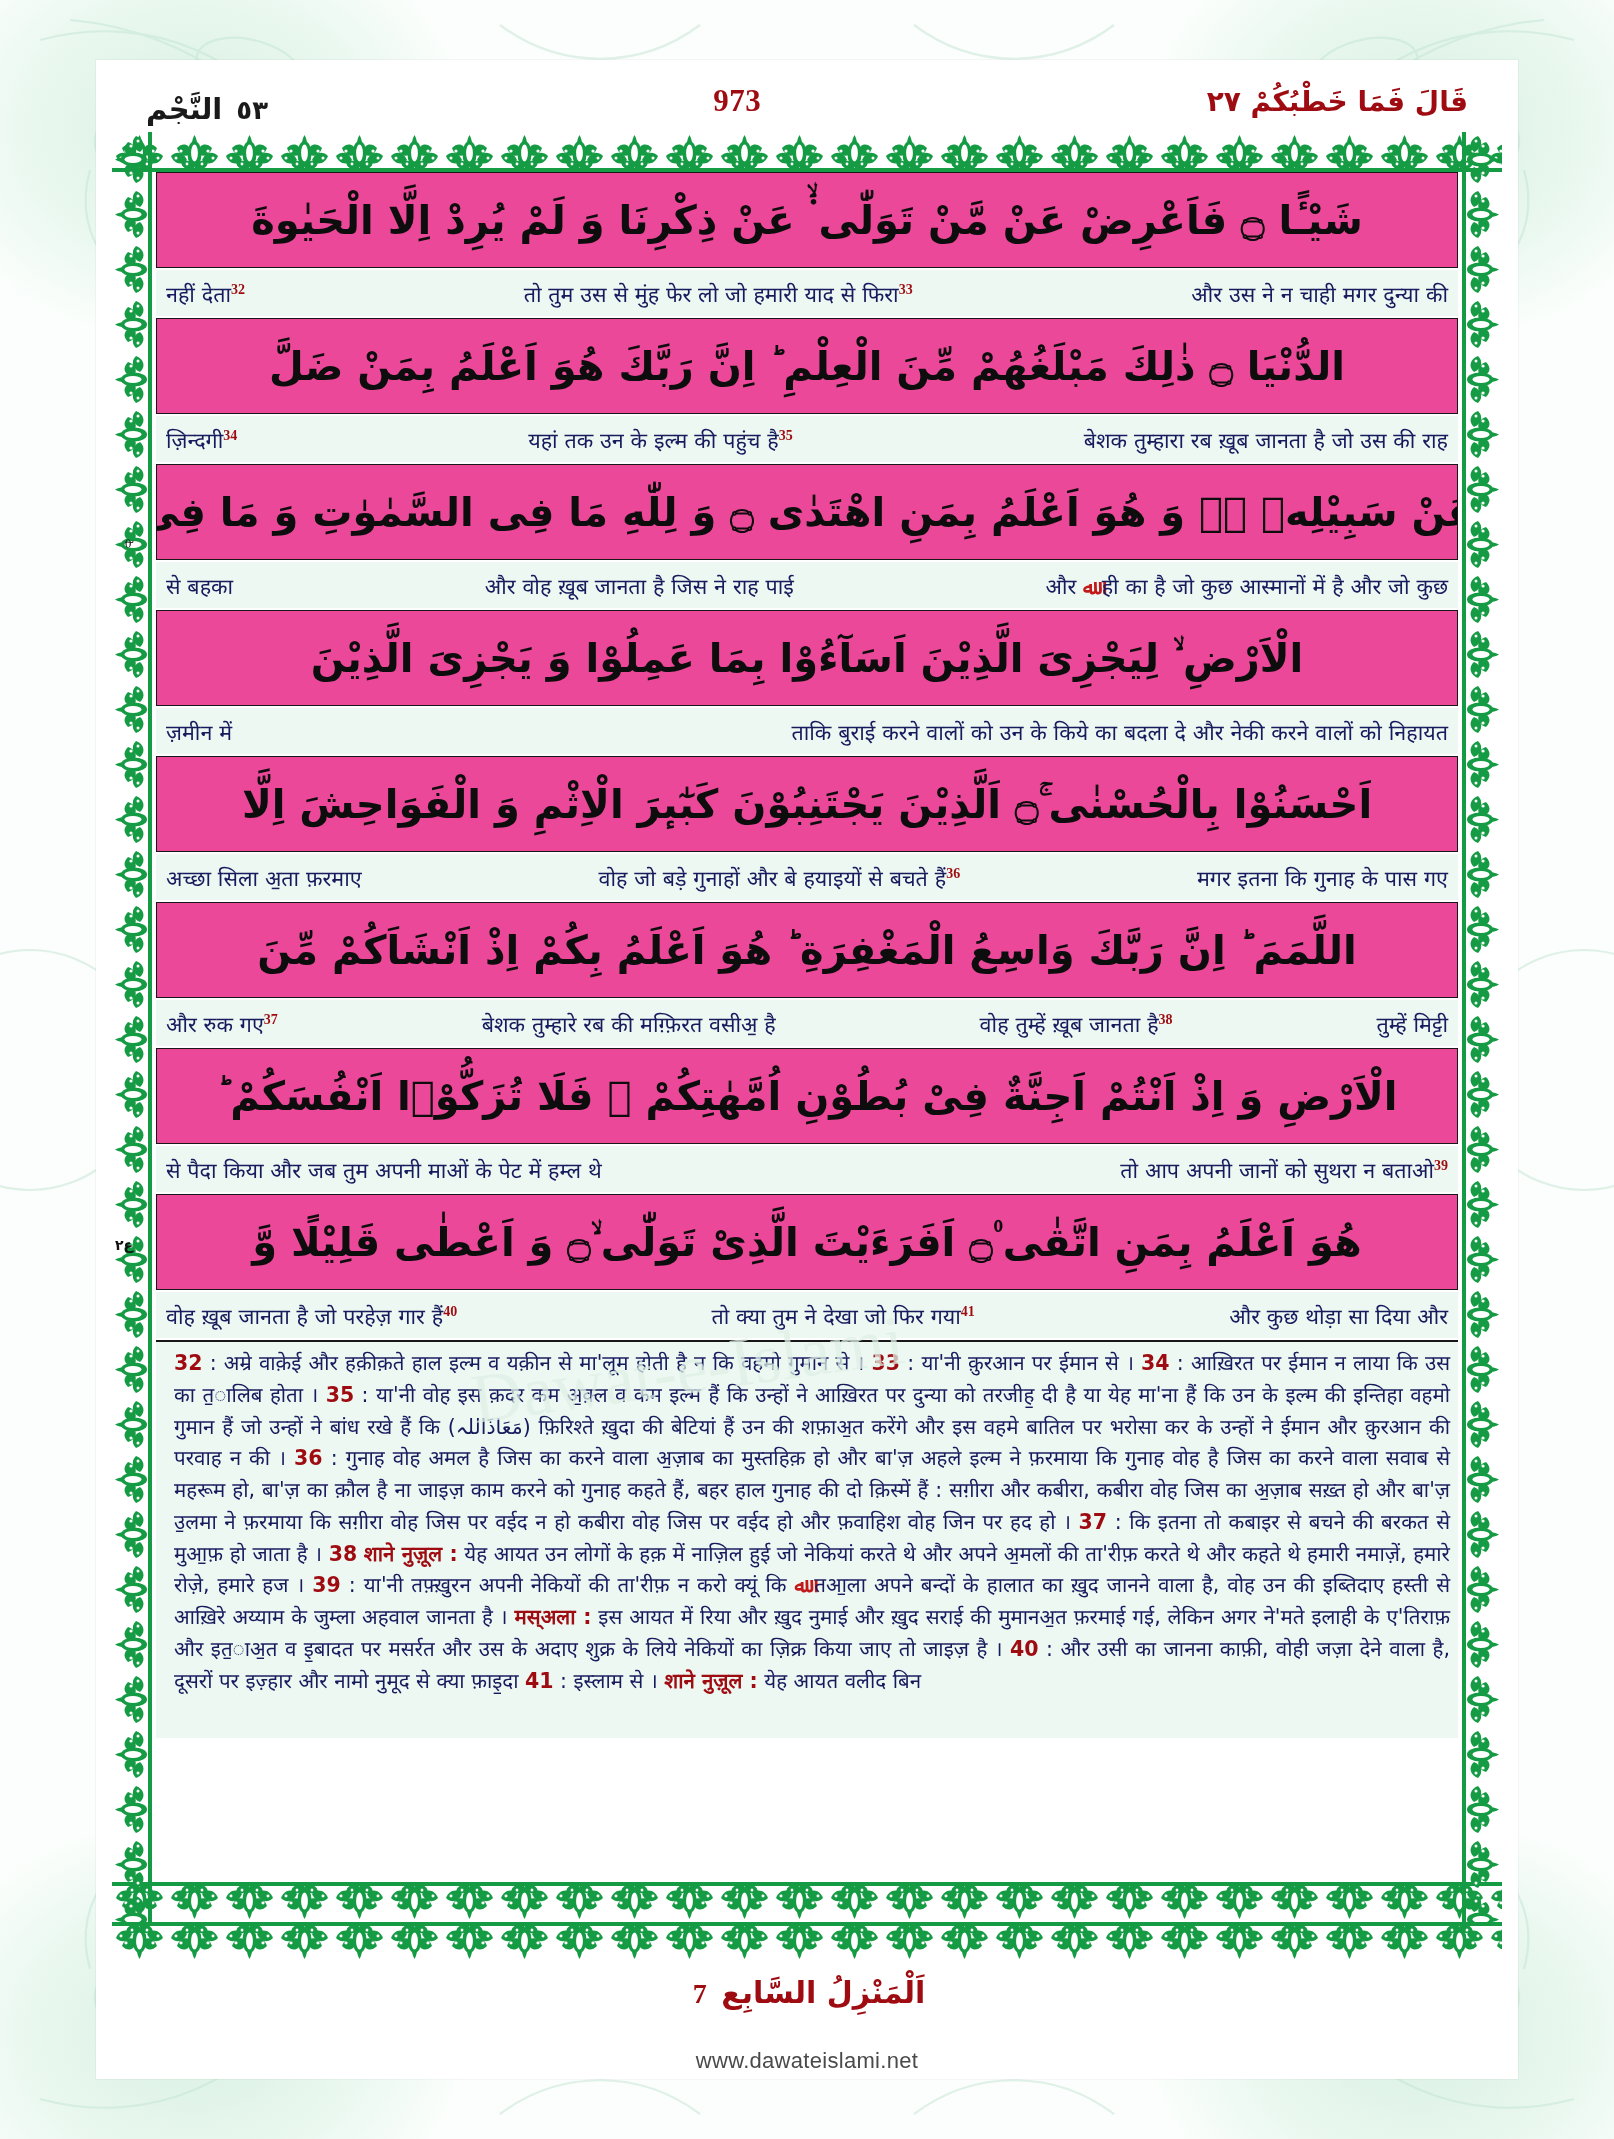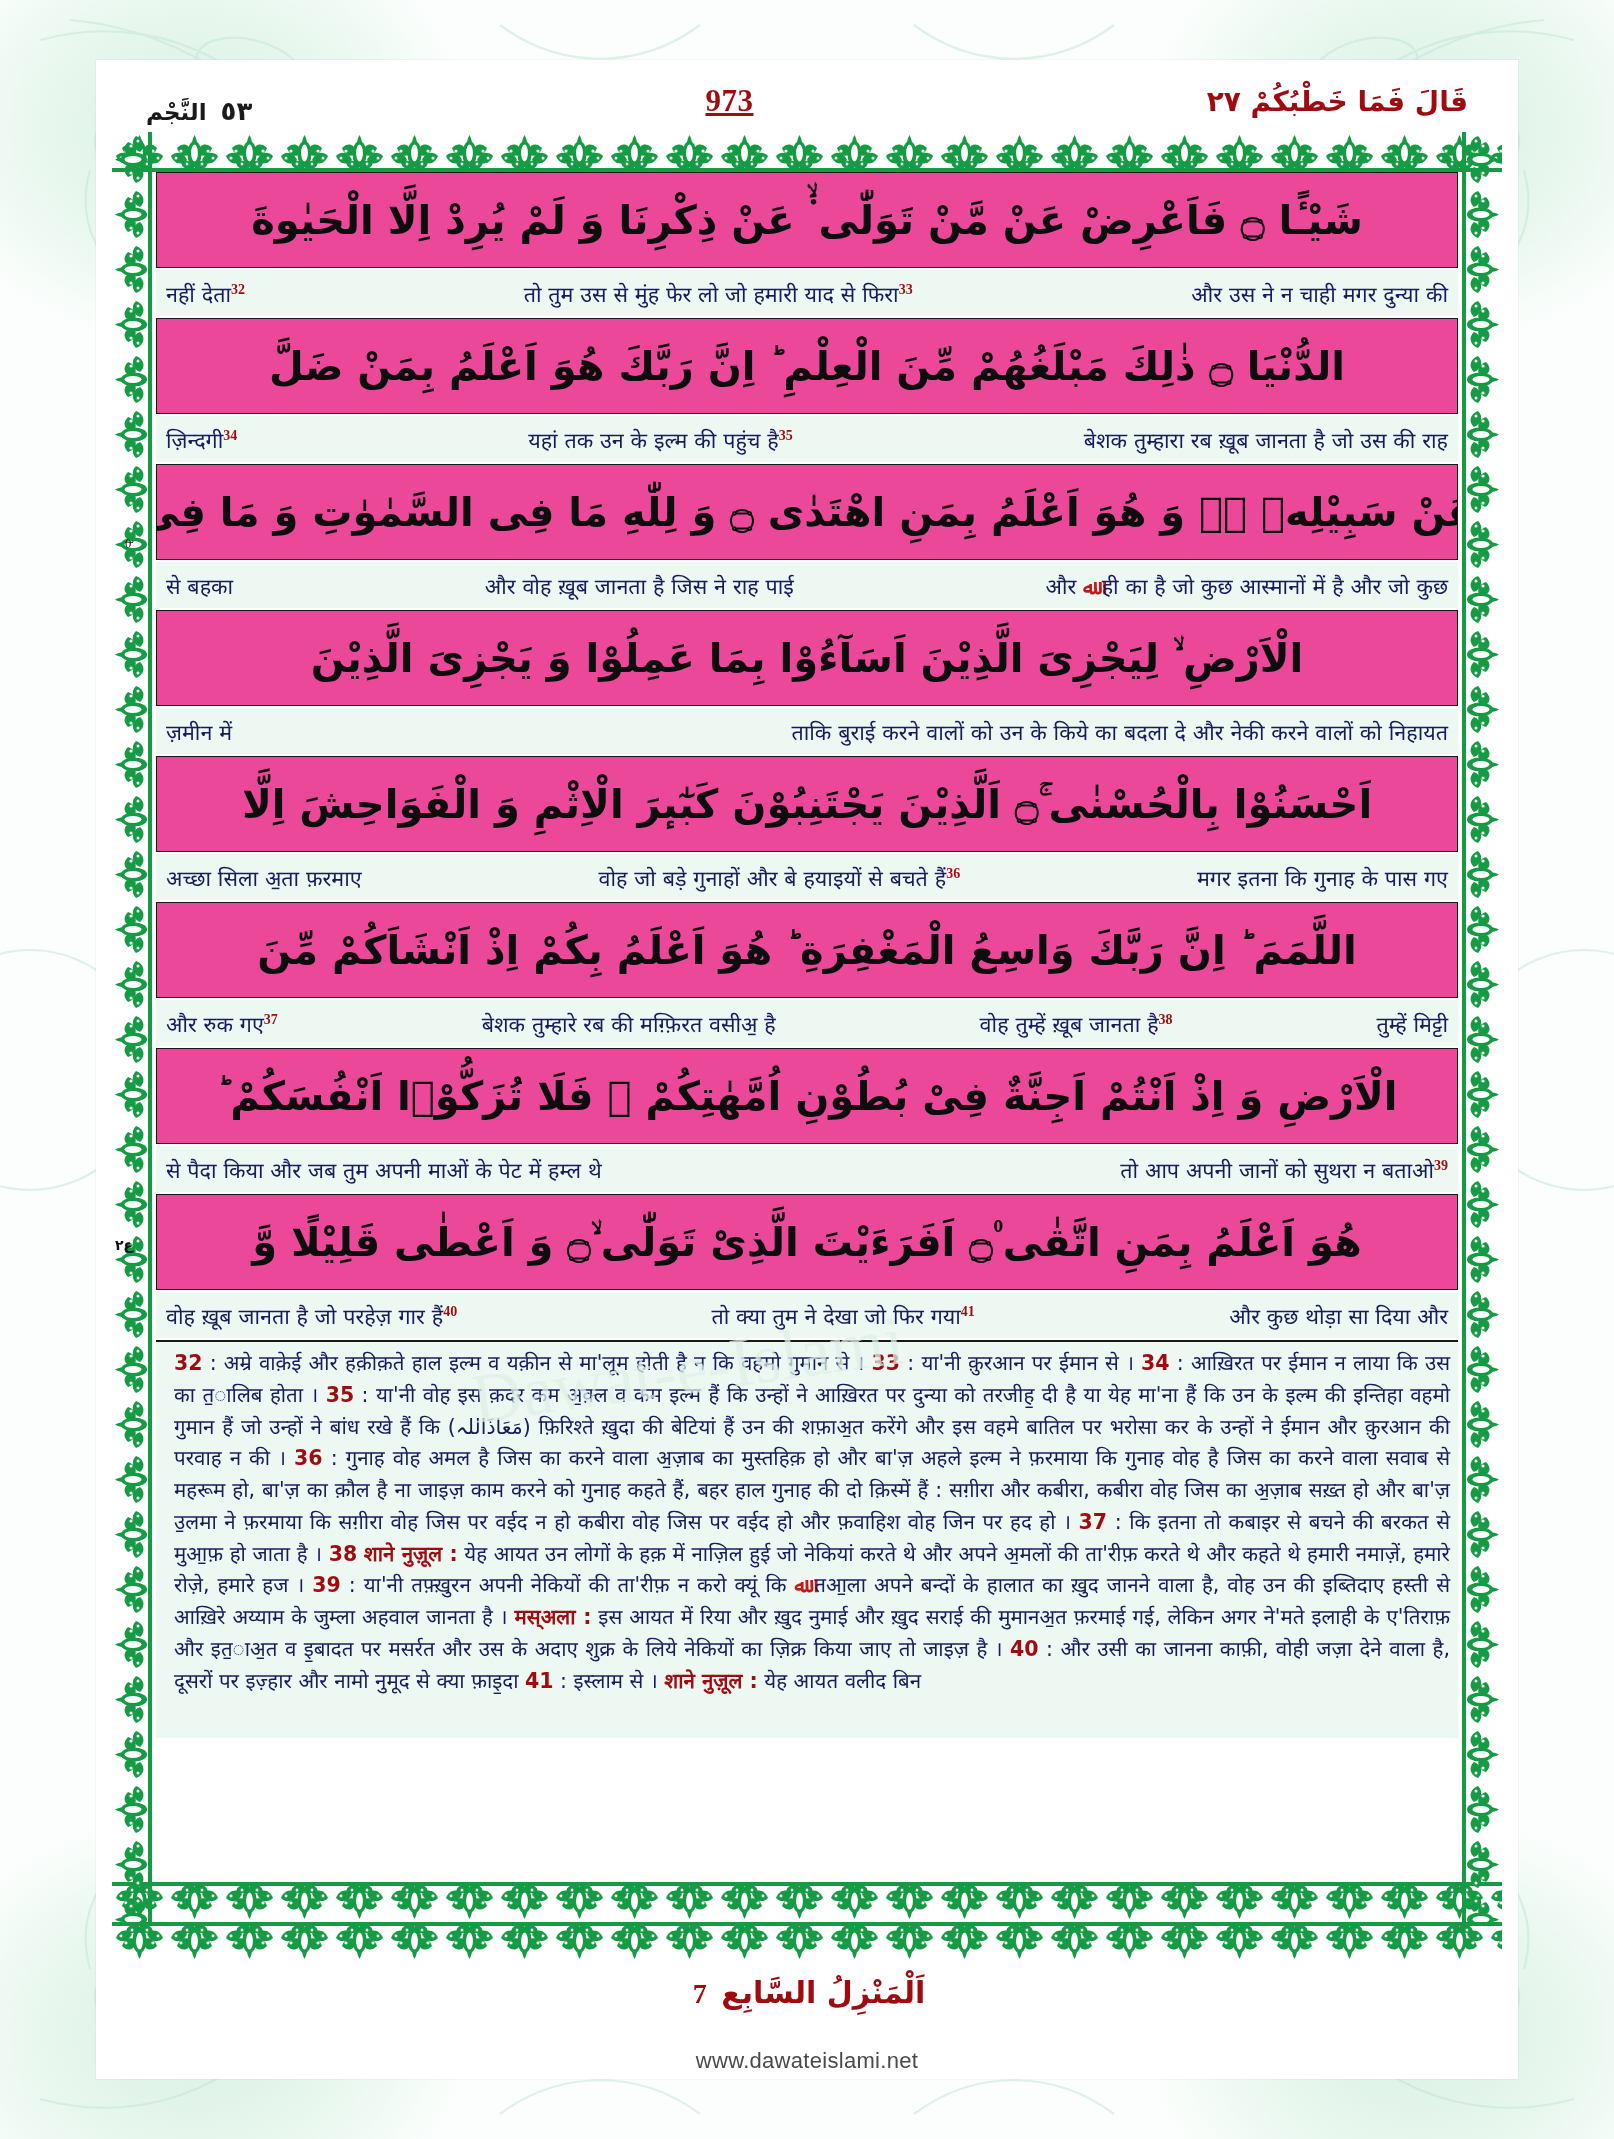--- a/index.html
+++ b/index.html
@@ -43,27 +43,26 @@
     display:flex;align-items:center;justify-content:space-between;
     padding:0 50px;box-sizing:border-box;
   }
   .hdr-left{
     display:flex;align-items:baseline;gap:14px;
     direction:rtl;
     font-family:"DejaVu Sans", sans-serif;
     font-size:27px;color:#1a1a1a;font-weight:600;
     white-space:nowrap;
   }
-  .hdr-surah{font-size:23px;}
+  .hdr-surah{font-size:29px;}
   .hdr-num{font-size:26px;margin-top:19px;}
   .hdr-page{
     font-family:"Liberation Serif", serif;
     font-size:31px;font-weight:bold;color:#9e0c12;
     letter-spacing:.5px;
-    text-decoration:underline;
   }
   .hdr-right{
     direction:rtl;
     font-family:"DejaVu Sans", sans-serif;
     font-size:28px;color:#9e0c12;font-weight:600;
     white-space:nowrap;
   }
 
   
   .frame{

